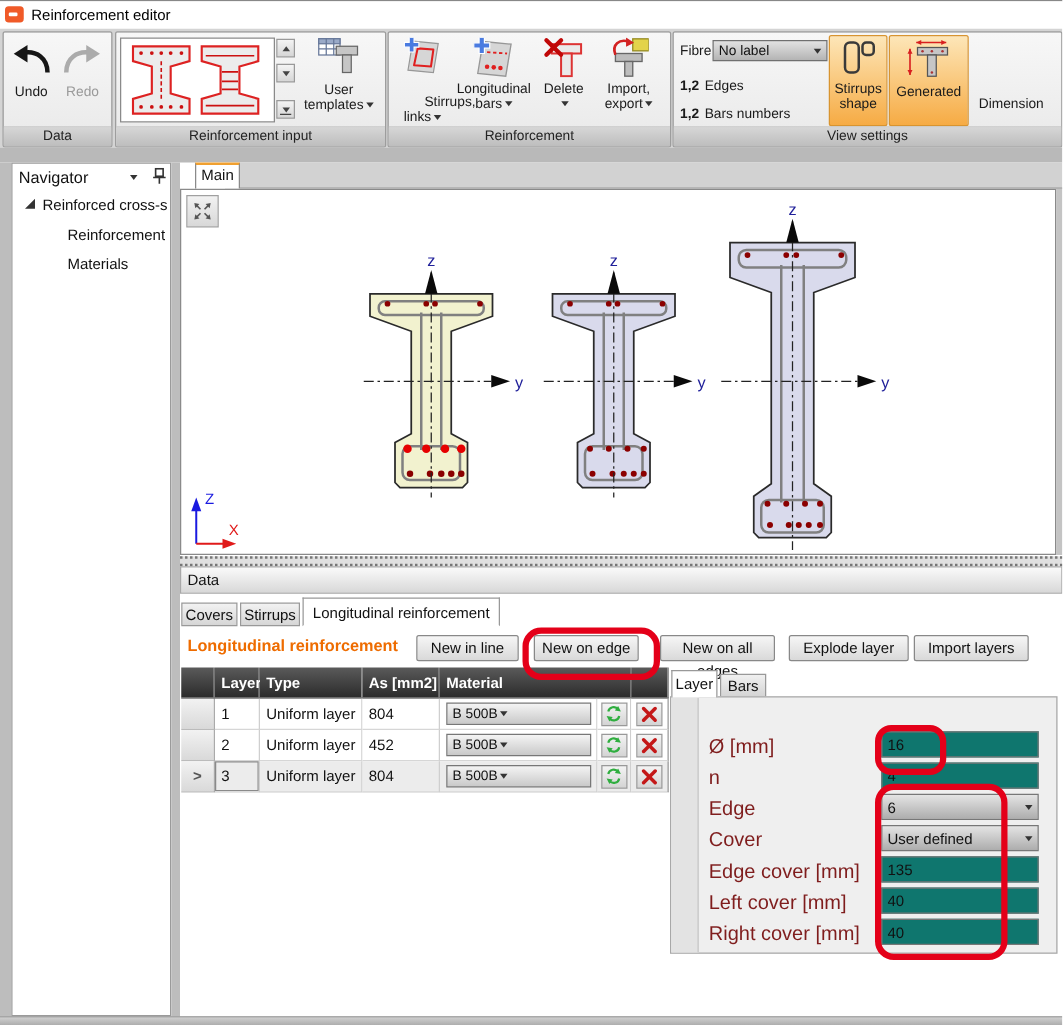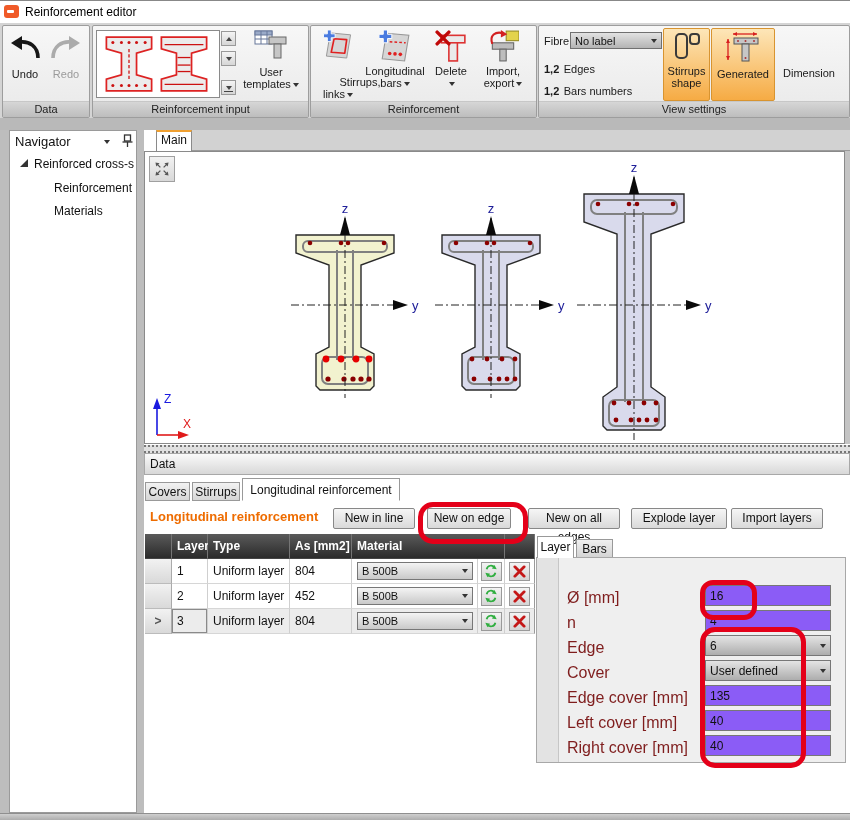--- a/index.html
+++ b/index.html
@@ -69,35 +69,35 @@
   .td{font-size:12px;color:#111;line-height:25px;padding-left:5px;box-sizing:border-box;border-right:1px solid #cfcfcf;border-bottom:1px solid #d6d6d6;background:#fff;display:flex;align-items:center;}
   .selrow .td{background:#ececec;}
   .c-sel{width:27px;padding-left:0;}
   .c-layer{width:36px;}
   .c-type{width:82px;}
   .c-as{width:62px;}
   .c-mat{width:126px;}
   .c-ref{width:27px;justify-content:center;padding-left:0;}
   .c-del{width:30px;justify-content:center;padding-left:0;border-right:1px solid #9a9a9a;}
   .selcell{width:27px;background:linear-gradient(#f2f2f2,#d9d9d9);border-right:1px solid #aaa;border-bottom:1px solid #bbb;box-sizing:border-box;font-size:12px;font-weight:bold;color:#555;text-align:center;line-height:25px;}
-  .cell-combo{width:116px;height:18px;margin-top:0;background:linear-gradient(#f4f4f4,#c9c9c9);border:1px solid #777;display:flex;align-items:center;justify-content:space-between;font-size:11px;color:#111;padding:0 4px;box-sizing:border-box;}
+  .cell-combo{width:116px;height:18px;margin-top:0;background:linear-gradient(#f4f4f4,#c9c9c9);border:1px solid #777;display:flex;align-items:center;font-size:11px;color:#111;padding:0 4px;box-sizing:border-box;}
   .mini-btn{width:21px;height:19px;background:linear-gradient(#f4f4f4,#d4d4d4);border:1px solid #999;display:flex;align-items:center;justify-content:center;box-sizing:border-box;}
   .focusbox{box-shadow:inset 0 0 0 1px #8a8a8a;background:#f8f8f8;}
 
   
   .det-tab{position:absolute;background:linear-gradient(#f0f0f0,#d4d4d4);border:1px solid #999;box-sizing:border-box;font-size:12px;text-align:center;color:#111;}
   .det-tab.active{background:#fff;}
   .det-section{position:absolute;left:536px;top:556px;width:310px;height:206px;background:#efefef;border:1px solid #a8a8a8;box-sizing:border-box;}
   .det-gutter{position:absolute;left:0;top:0;width:22px;height:100%;background:#e3e3e3;border-right:1px solid #c6c6c6;box-sizing:border-box;}
   .det-head{position:absolute;left:0;top:0;width:100%;height:25px;border-bottom:1px solid #c9c9c9;box-sizing:border-box;}
   .det-head-label{position:absolute;left:30px;top:5px;font-size:12px;color:#222;}
   .frow{position:absolute;left:0;width:100%;height:25px;}
   .flabel{position:absolute;left:30px;top:5px;font-size:16px;color:#7f1d1d;}
   .fval{position:absolute;left:168px;top:1px;width:126px;height:21px;box-sizing:border-box;}
-  .finput{width:100%;height:100%;border:1px solid #777;background:#8b5cf6;font-family:"Liberation Sans",sans-serif;font-size:12px;color:#111;padding:0 4px;box-sizing:border-box;outline:none;}
+  .finput{width:100%;height:100%;border:1px solid #777;background:#0f766e;font-family:"Liberation Sans",sans-serif;font-size:12px;color:#111;padding:0 4px;box-sizing:border-box;outline:none;}
   .fcombo{width:100%;height:100%;background:linear-gradient(#e4e4e4,#adadad);border:1px solid #777;display:flex;align-items:center;justify-content:space-between;font-size:12px;color:#111;padding:0 4px;box-sizing:border-box;}
 
   
   .anno{position:absolute;border:5px solid #e40019;border-radius:15px;pointer-events:none;z-index:50;}
 </style>
 </head>
 <body>
 
 <div class="app">
 
@@ -262,21 +262,21 @@
           <g fill="#a33">
               <circle cx="13" cy="10" r="1"></circle>
               <circle cx="20.5" cy="10" r="1"></circle>
               <circle cx="29" cy="10" r="1"></circle>
               <circle cx="20.5" cy="27" r="1"></circle>
             </g>
         </svg>
         <div class="rbl" style="margin-top:5px;">Generated</div>
       </div>
 
-      <div class="rbtn" style="left:238px;top:6px;width:64px;height:71px;gap:28px;">
+      <div class="rbtn" style="left:238px;top:16px;width:64px;height:71px;gap:28px;">
         <svg width="36" height="32" viewBox="0 0 36 32" style="margin-top:2px;">
           <g stroke="#d81f1f" stroke-width="1.3">
             <line x1="8" y1="3" x2="32" y2="3"></line>
               <line x1="3" y1="8" x2="3" y2="29"></line>
           </g>
           <polygon points="8,3 12,1 12,5" fill="#d81f1f"></polygon>
             <polygon points="32,3 28,1 28,5" fill="#d81f1f"></polygon>
           <polygon points="3,8 1,12 5,12" fill="#d81f1f"></polygon>
             <polygon points="3,29 1,25 5,25" fill="#d81f1f"></polygon>
           <rect x="9" y="7" width="24" height="6" fill="#c6c6c6" stroke="#555"></rect>

